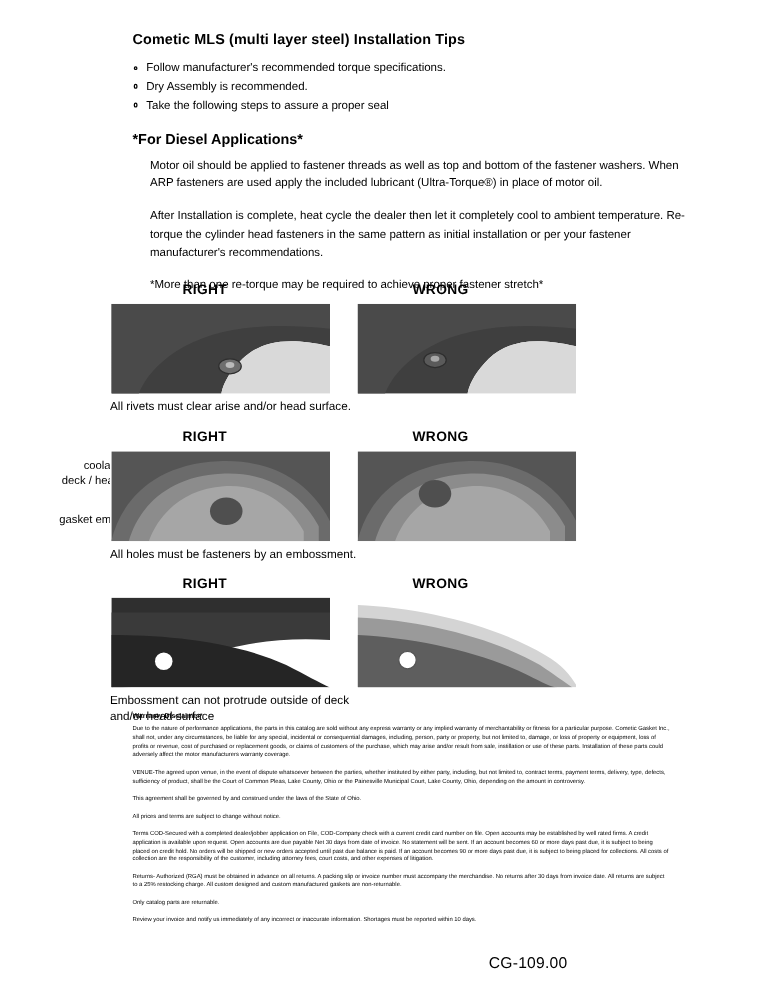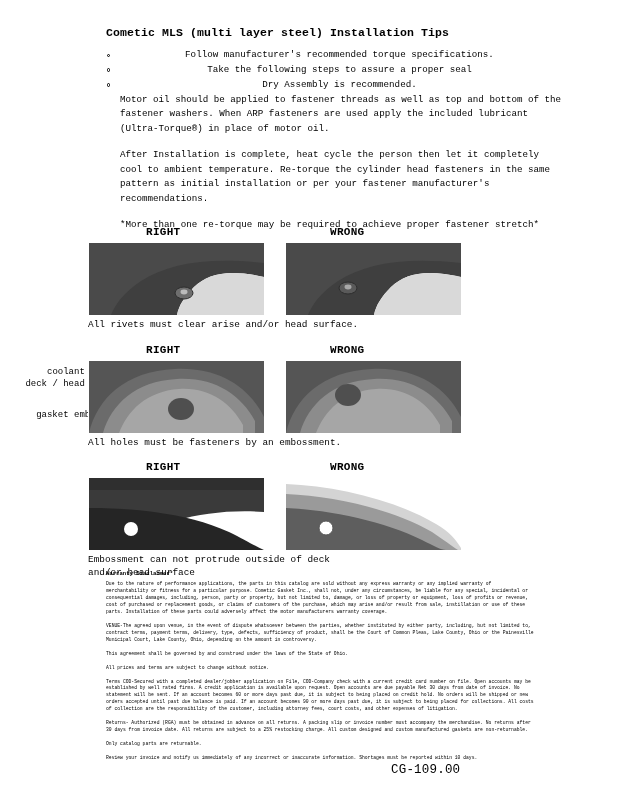--- a/index.html
+++ b/index.html
@@ -14,21 +14,20 @@
     color: #000000;
     position: relative;
     overflow: hidden;
   }
   .page {
     position: relative;
     width: 618px;
     height: 656px;
     padding: 16px;
     box-sizing: border-box;
-    font-family: Liberation Mono, monospace;
   }
   .content {
     position: absolute;
     left: 106px;
     top: 26px;
     width: 456px;
   }
   h1.title {
     font-size: 11.5px;
     font-weight: bold;
@@ -38,21 +37,20 @@
   .bullet-list {
     margin: 0;
     padding: 0;
     list-style: none;
   }
   .bullet-list li {
     font-size: 9.2px;
     line-height: 1.62;
     padding-left: 11px;
     position: relative;
-    text-align: center;
   }
   .bullet-list li.hollow::before {
     content: "";
     position: absolute;
     left: 1px;
     top: 5.5px;
     width: 3.4px;
     height: 3.4px;
     border: 1px solid #000;
     border-radius: 50%;
@@ -179,26 +177,27 @@
 </head>
 <body>
 
 <div class="page">
 
   <div class="content">
     <h1 class="title">Cometic MLS (multi layer steel) Installation Tips</h1>
 
     <ul class="bullet-list">
       <li class="hollow">Follow manufacturer's recommended torque specifications.</li>
+      <li class="hollow">Dry Assembly is recommended.</li>
       <li class="hollow">Take the following steps to assure a proper seal</li>
-      <li class="hollow">Dry Assembly is recommended.</li>
     </ul>
 
+    <h2 class="subtitle">*For Diesel Applications*</h2>
     <p class="para">Motor oil should be applied to fastener threads as well as top and bottom of the fastener washers.  When ARP fasteners are used apply the included lubricant (Ultra-Torque®) in place of motor oil.</p>
-    <p class="para">After Installation is complete, heat cycle the person then let it completely cool to ambient temperature. Re-torque the cylinder head fasteners in the same pattern as initial installation or per your fastener manufacturer's recommendations.</p>
+    <p class="para">After Installation is complete, heat cycle the dealer then let it completely cool to ambient temperature. Re-torque the cylinder head fasteners in the same pattern as initial installation or per your fastener manufacturer's recommendations.</p>
     <p class="para last">*More than one re-torque may be required to achieve proper fastener stretch*</p>
   </div>
 
   <div class="figures">
 
     <div class="fig-row">
       <div class="fig-labels">
         <span class="fig-label" style="left:58px;">RIGHT</span>
         <span class="fig-label" style="left:242px;">WRONG</span>
       </div>

